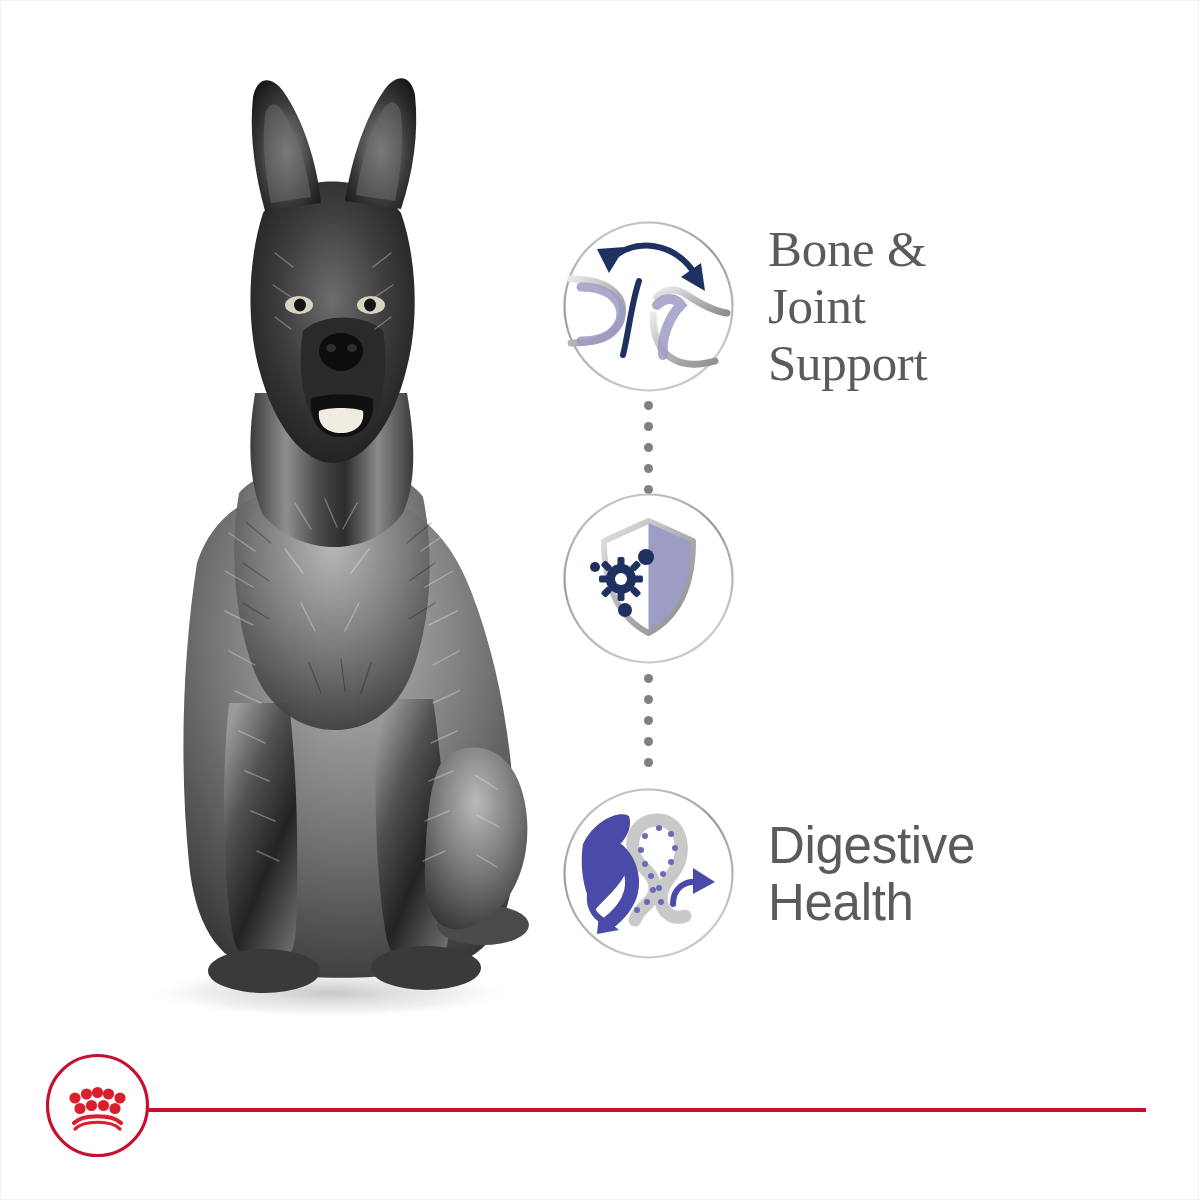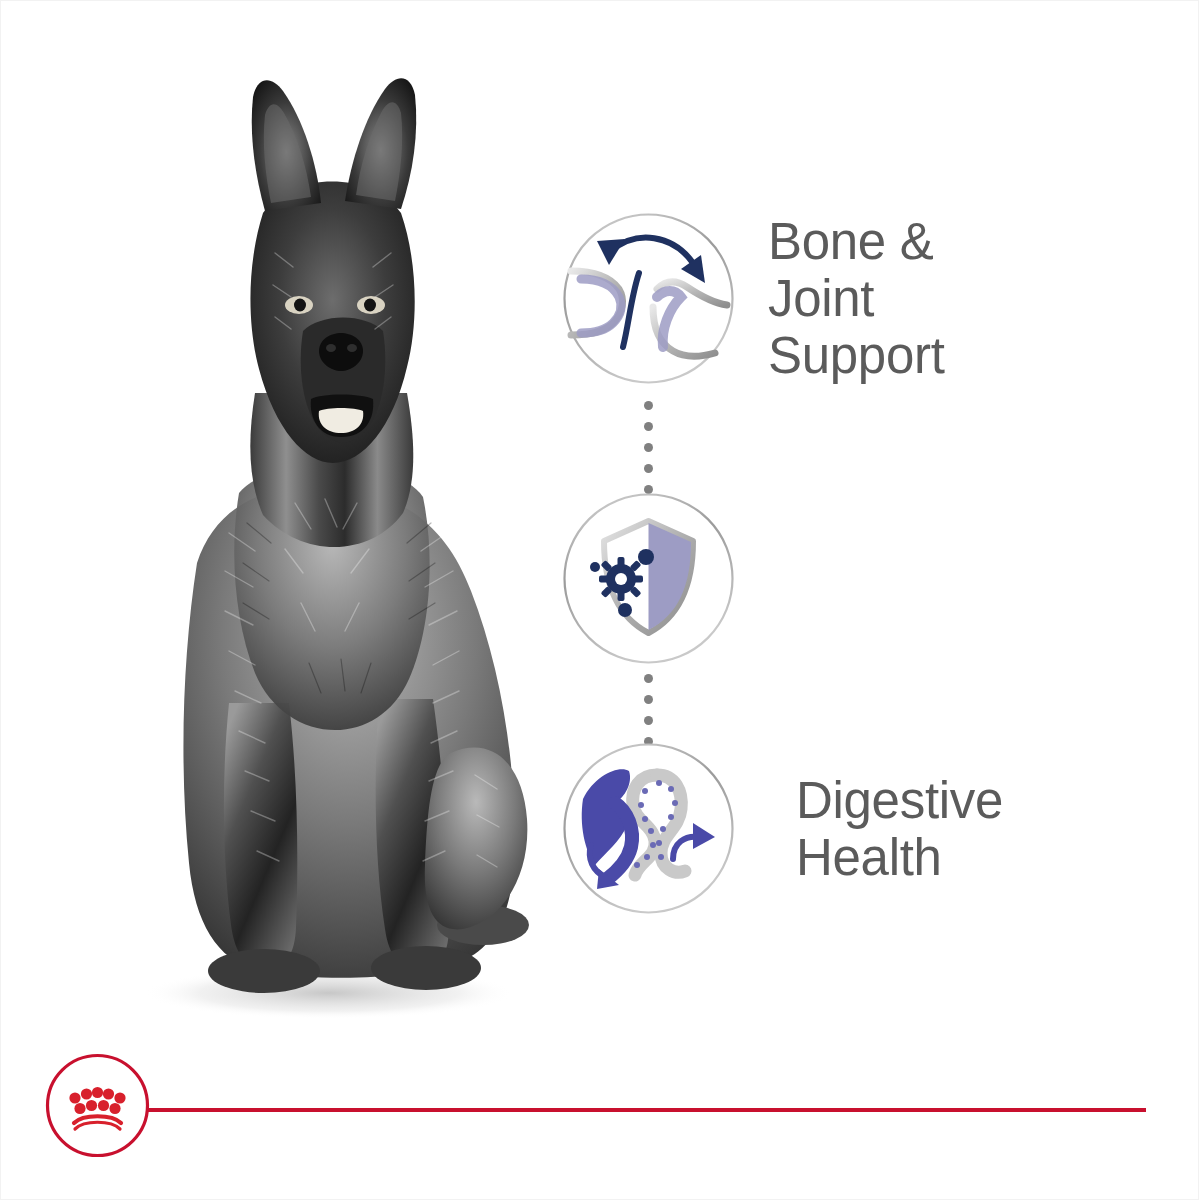--- a/index.html
+++ b/index.html
@@ -38,23 +38,23 @@
     width: 520px;
     height: 760px;
   }
   .benefit-row {
     position: absolute;
     left: 0;
     display: flex;
     align-items: center;
     width: 520px;
   }
-  .benefit-row.r0 { top: 0px; }
+  .benefit-row.r0 { top: 8px; font-family: Liberation Serif, serif; }
   .benefit-row.r1 { top: 280px; }
-  .benefit-row.r2 { top: 530px; gap: 28px; }
+  .benefit-row.r2 { top: 575px; }
 
   .icon-circle {
     position: relative;
     width: 175px;
     height: 175px;
     flex: 0 0 175px;
   }
   .icon-circle svg { display: block; width: 175px; height: 175px; }
 
   .benefit-label {

